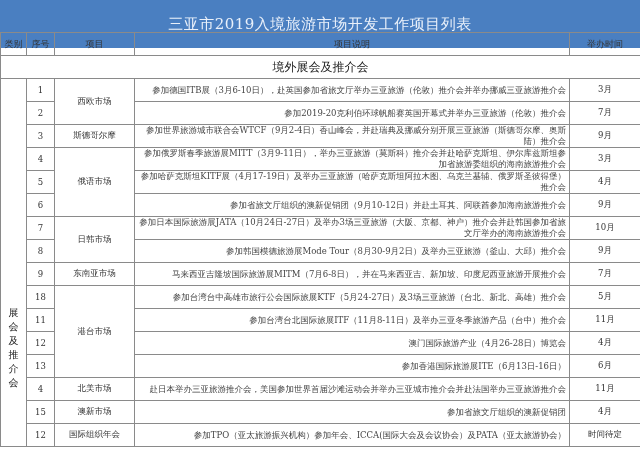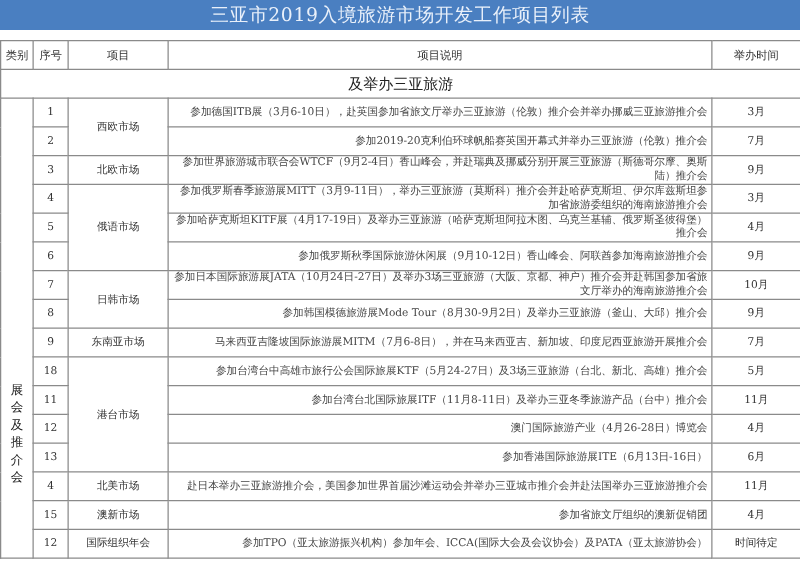--- a/index.html
+++ b/index.html
@@ -1,18 +1,18 @@
 <!DOCTYPE html>
 <html><head>
 <meta charset="utf-8">
 <style>
   html, body { margin: 0; padding: 0; background: #ffffff; }
   body { width: 640px; height: 449px; overflow: hidden; font-family: "DejaVu Serif", "Liberation Serif", serif; color: #333; }
   .title-bar {
-    position: absolute; left: 0; top: 0; width: 640px; height: 24px;
+    position: absolute; left: 0; top: 0; width: 640px; height: 48px;
     background: #4a7fc1; color: #e9f0fa;
     display: flex; align-items: center; justify-content: center;
     font-size: 15px; letter-spacing: 0.5px;
   }
   table {
     position: absolute; left: 0; top: 32px;
     border-collapse: collapse; width: 640px; table-layout: fixed;
     font-size: 8.5px;
     border-radius: 12px;
   }
@@ -41,55 +41,55 @@
     <tr>
       <th>类别</th>
       <th>序号</th>
       <th>项目</th>
       <th>项目说明</th>
       <th>举办时间</th>
     </tr>
   </thead>
   <tbody>
     <tr class="section">
-      <td colspan="5">及举办三亚旅游</td>
+      <td colspan="5">境外展会及推介会</td>
     </tr>
 
     <tr class="row">
       <td class="c-cat" rowspan="16" style="padding-top:170px;">展会及推介会</td>
       <td class="c-num">1</td>
       <td class="c-proj" rowspan="2">西欧市场</td>
       <td class="c-desc">参加德国ITB展（3月6-10日），赴英国参加省旅文厅举办三亚旅游（伦敦）推介会并举办挪威三亚旅游推介会</td>
       <td class="c-time">3月</td>
     </tr>
     <tr class="row">
       <td class="c-num">2</td>
       <td class="c-desc">参加2019-20克利伯环球帆船赛英国开幕式并举办三亚旅游（伦敦）推介会</td>
       <td class="c-time">7月</td>
     </tr>
     <tr class="row">
       <td class="c-num">3</td>
-      <td class="c-proj">北欧市场</td>
+      <td class="c-proj">斯德哥尔摩</td>
       <td class="c-desc">参加世界旅游城市联合会WTCF（9月2-4日）香山峰会，并赴瑞典及挪威分别开展三亚旅游（斯德哥尔摩、奥斯陆）推介会</td>
       <td class="c-time">9月</td>
     </tr>
     <tr class="row">
       <td class="c-num">4</td>
       <td class="c-proj" rowspan="3">俄语市场</td>
       <td class="c-desc">参加俄罗斯春季旅游展MITT（3月9-11日），举办三亚旅游（莫斯科）推介会并赴哈萨克斯坦、伊尔库兹斯坦参加省旅游委组织的海南旅游推介会</td>
       <td class="c-time">3月</td>
     </tr>
     <tr class="row">
       <td class="c-num">5</td>
       <td class="c-desc">参加哈萨克斯坦KITF展（4月17-19日）及举办三亚旅游（哈萨克斯坦阿拉木图、乌克兰基辅、俄罗斯圣彼得堡）推介会</td>
       <td class="c-time">4月</td>
     </tr>
     <tr class="row">
       <td class="c-num">6</td>
-      <td class="c-desc">参加俄罗斯秋季国际旅游休闲展（9月10-12日）香山峰会、阿联酋参加海南旅游推介会</td>
+      <td class="c-desc">参加省旅文厅组织的澳新促销团（9月10-12日）并赴土耳其、阿联酋参加海南旅游推介会</td>
       <td class="c-time">9月</td>
     </tr>
     <tr class="row">
       <td class="c-num">7</td>
       <td class="c-proj" rowspan="2">日韩市场</td>
       <td class="c-desc">参加日本国际旅游展JATA（10月24日-27日）及举办3场三亚旅游（大阪、京都、神户）推介会并赴韩国参加省旅文厅举办的海南旅游推介会</td>
       <td class="c-time">10月</td>
     </tr>
     <tr class="row">
       <td class="c-num">8</td>

